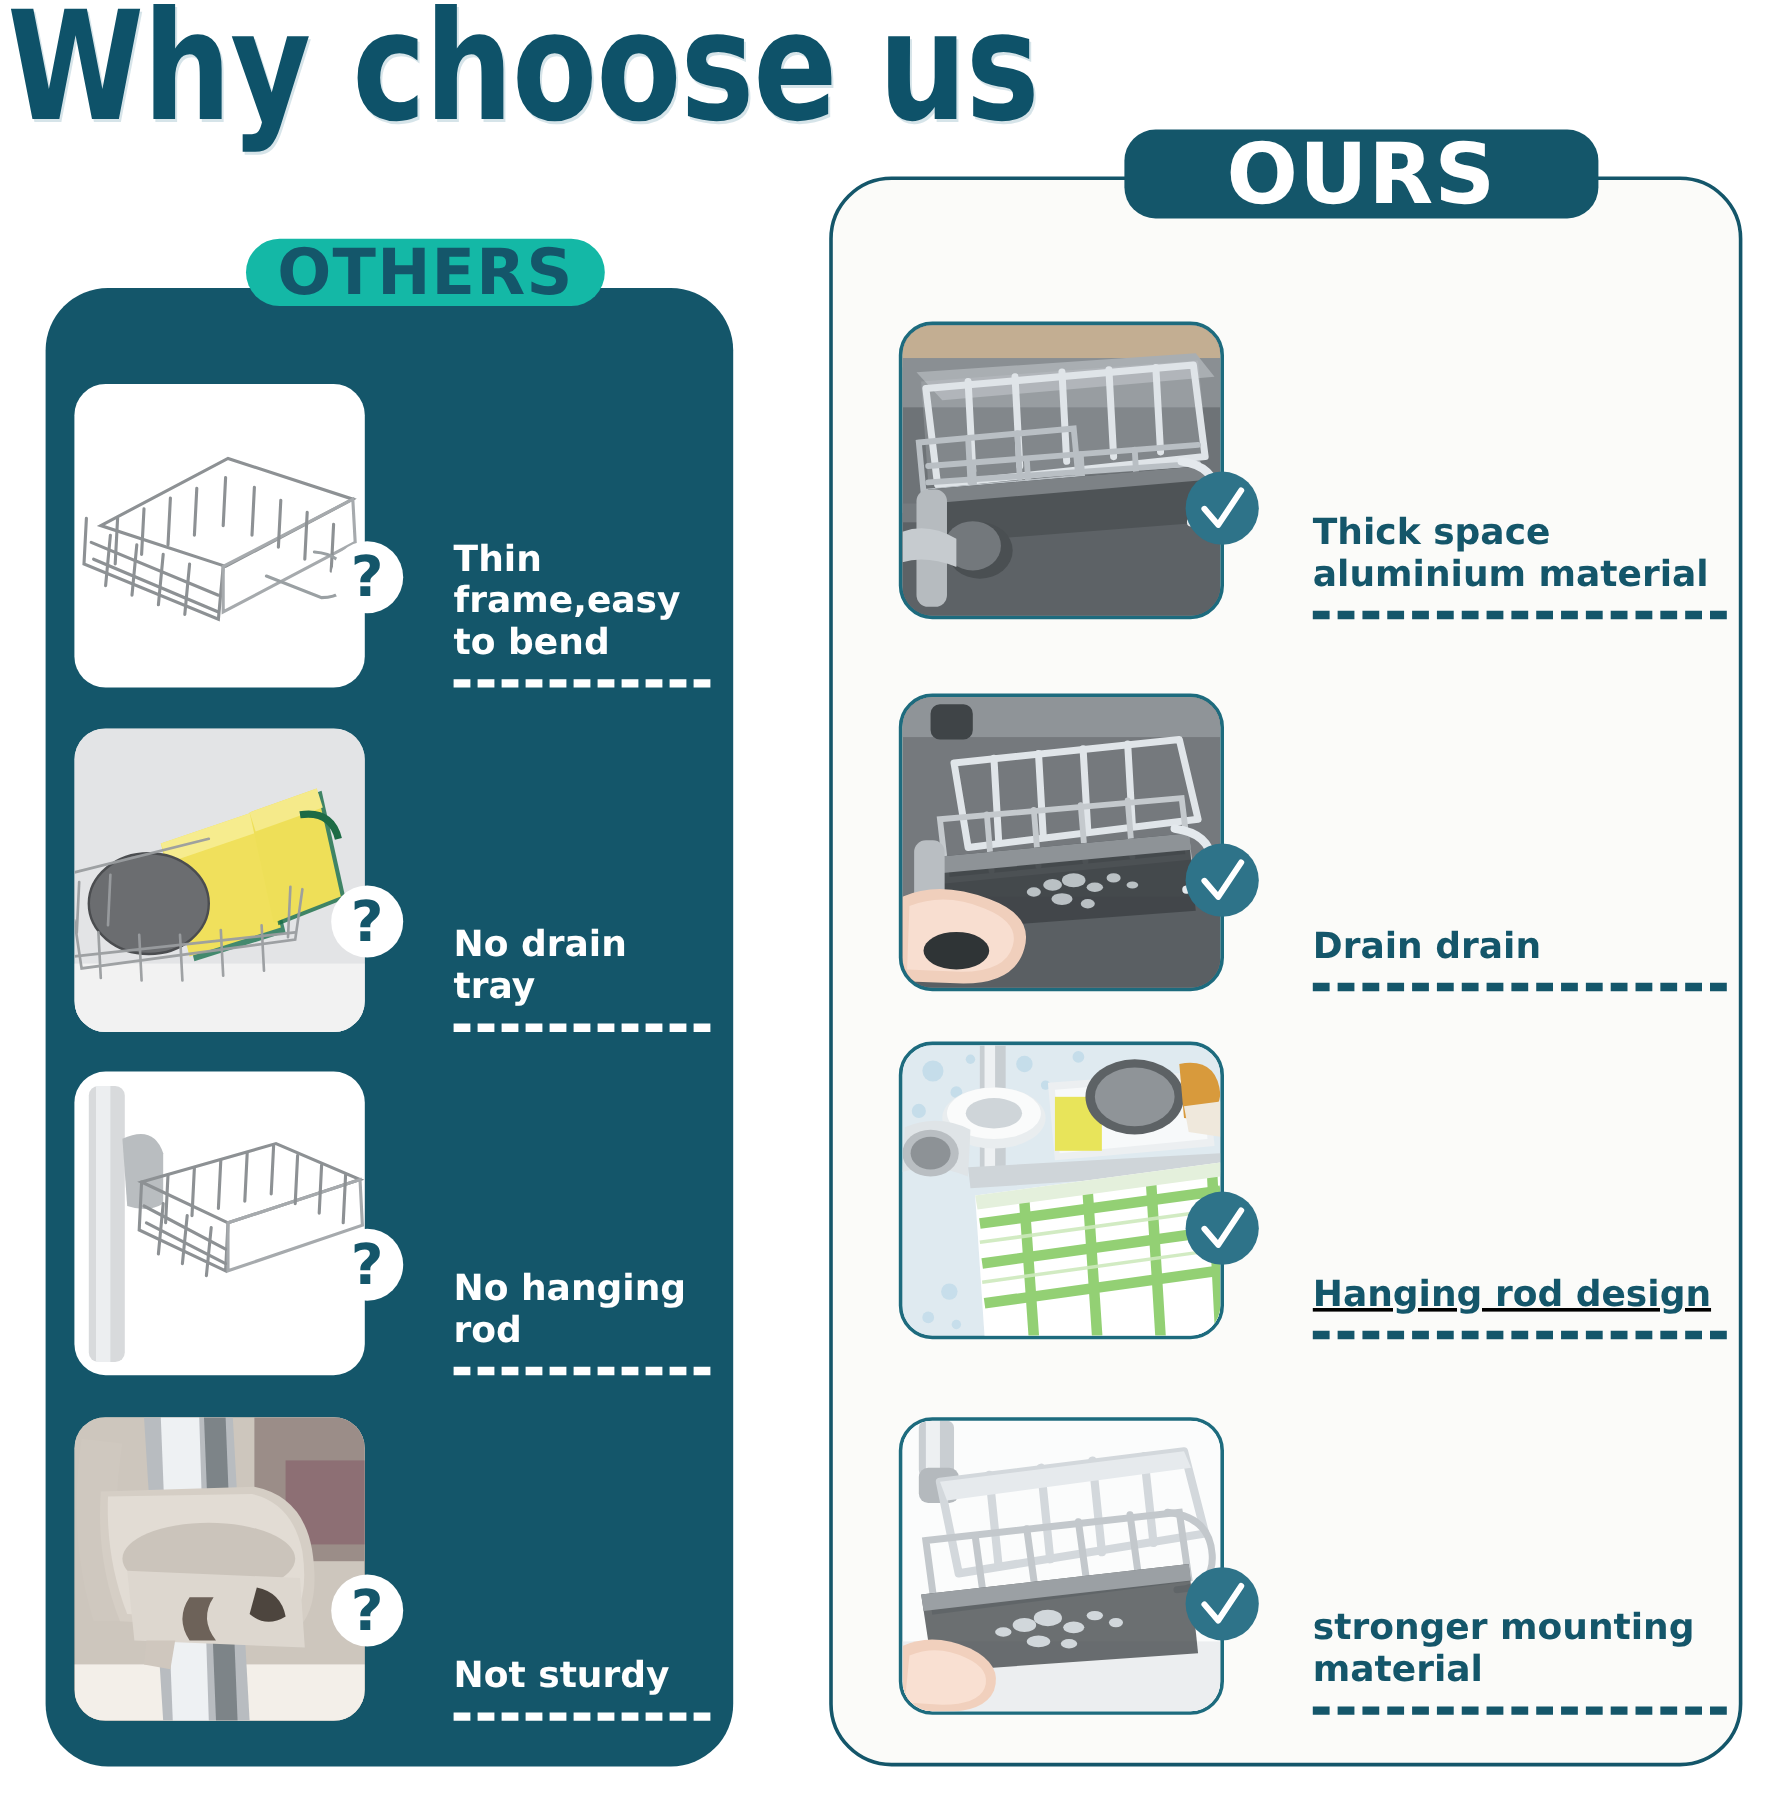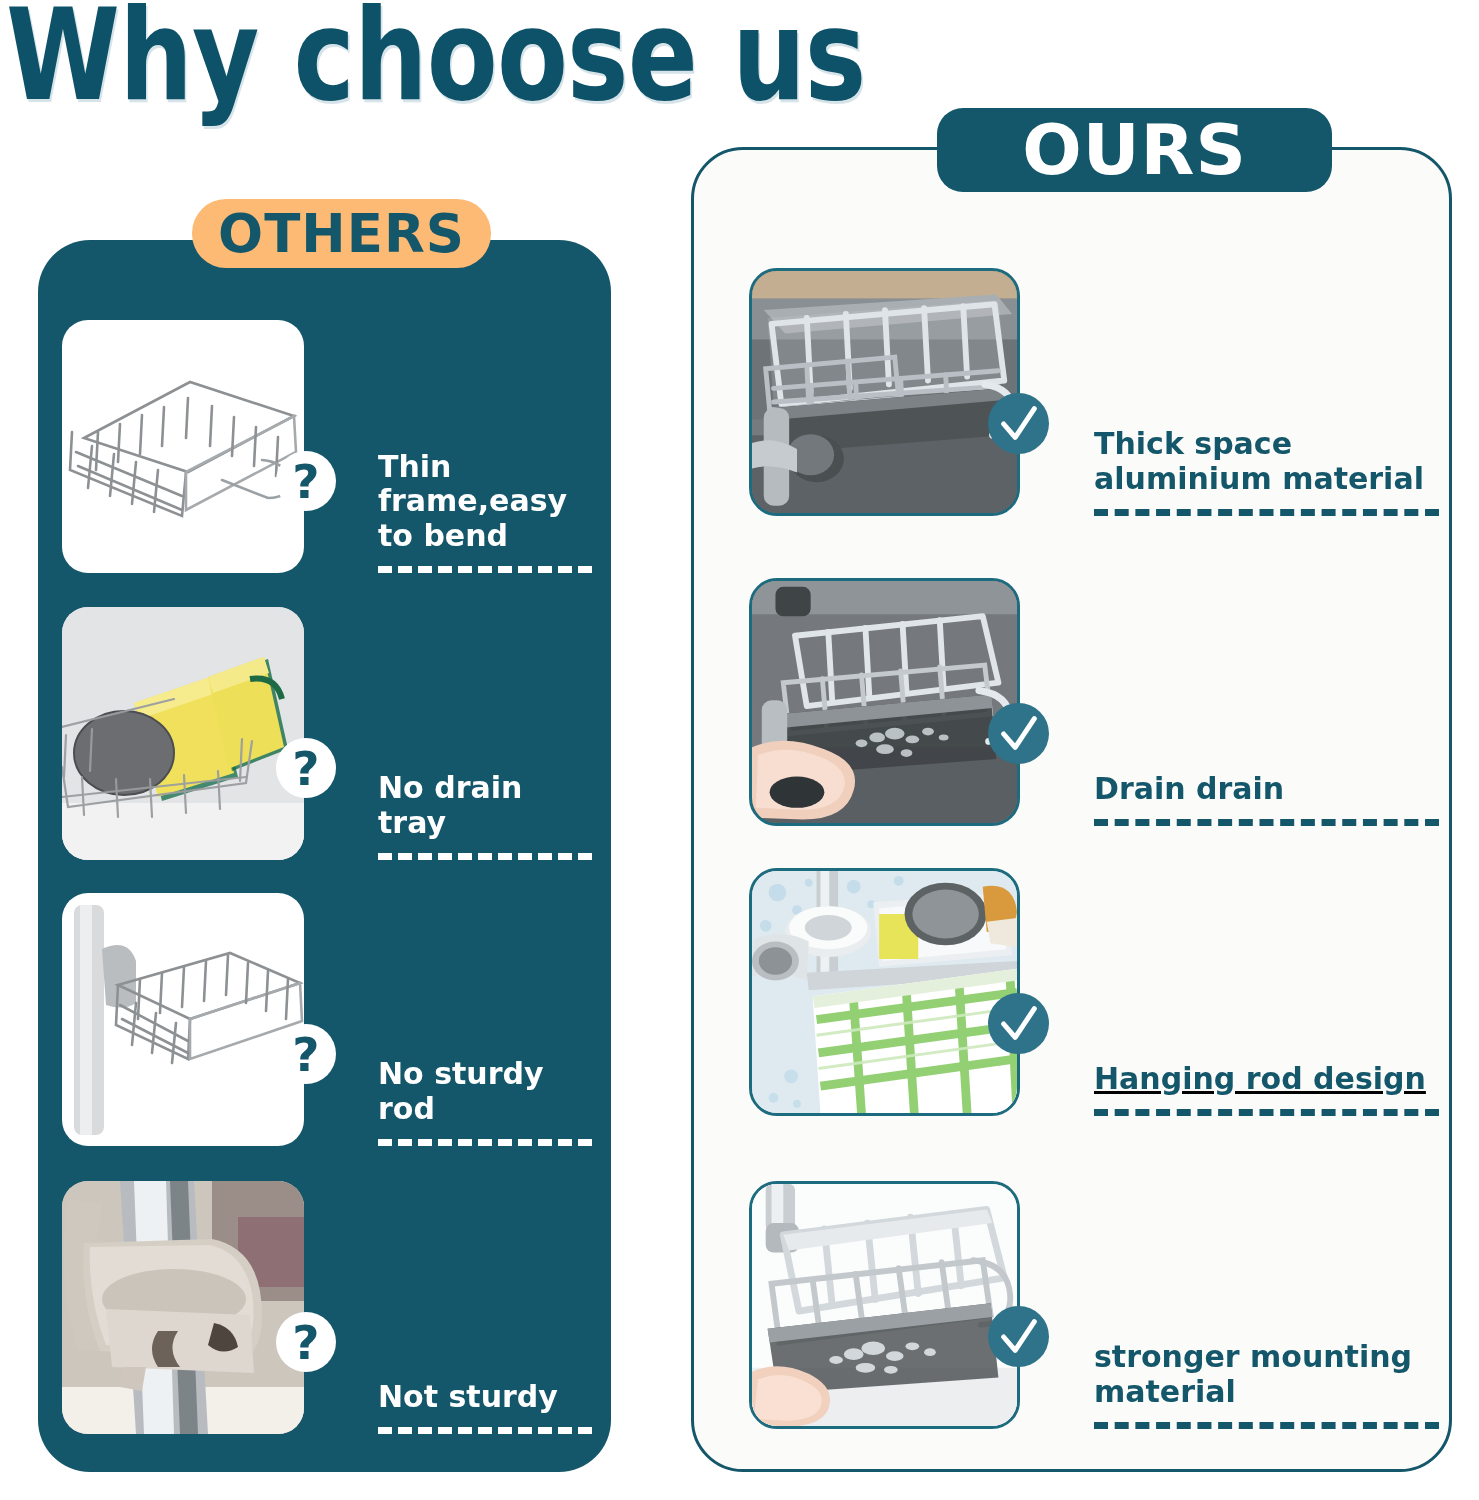--- a/index.html
+++ b/index.html
@@ -57,34 +57,34 @@
   .badge {
     position: absolute;
     display: flex;
     align-items: center;
     justify-content: center;
     font-weight: bold;
     letter-spacing: 1px;
     z-index: 6;
   }
   #others-badge {
-    left: 192px;
+    left: 205px;
     top: 199px;
     width: 299px;
-    height: 69px;
-    background: #fdba74;
+    height: 56px;
+    background: #14b8a6;
     color: #14566a;
     border-radius: 34px;
     font-size: 53px;
   }
   #ours-badge {
     left: 937px;
     top: 108px;
     width: 395px;
-    height: 84px;
+    height: 74px;
     background: #14566a;
     color: #ffffff;
     border-radius: 26px;
     font-size: 70px;
   }
 
   
   .row {
     position: absolute;
     display: flex;
@@ -263,21 +263,21 @@
         <path d="M128 126 L238 90 L240 128 L128 166 Z" stroke="#a6aaad"></path>
         <path d="M78 86 L76 126 M100 80 L98 120 M122 74 L120 114 M144 68 L142 108 M166 62 L164 102"></path>
         <path d="M186 70 L184 110 M206 78 L204 118 M226 86 L224 126"></path>
         <path d="M58 112 L126 148 M60 126 L126 160"></path>
         <path d="M74 110 L70 152 M94 120 L90 160 M114 130 L110 170"></path>
       </g>
     </svg>
   </div>
   <div class="label-wrap">
     <div class="marker marker-q" style="bottom:62px;">?</div>
-    <div class="label-text">No sturdy rod</div>
+    <div class="label-text">No hanging rod</div>
     <div class="dash-line"></div>
   </div>
 </div>
 
 <div class="row left-row" style="top:1181px;">
   <div class="thumb left-thumb bg-faucet">
     <svg class="art" viewBox="0 0 242 253" preserveAspectRatio="none">
       <rect x="0" y="0" width="242" height="253" fill="#cdc6bd"></rect>
       <rect x="150" y="0" width="92" height="120" fill="#9b8d88"></rect>
       <rect x="176" y="36" width="66" height="70" fill="#8d6f74"></rect>

